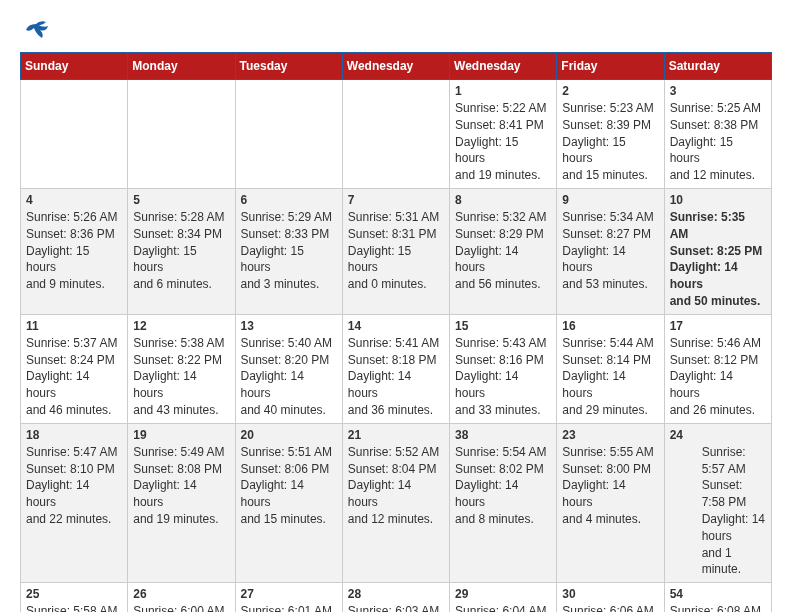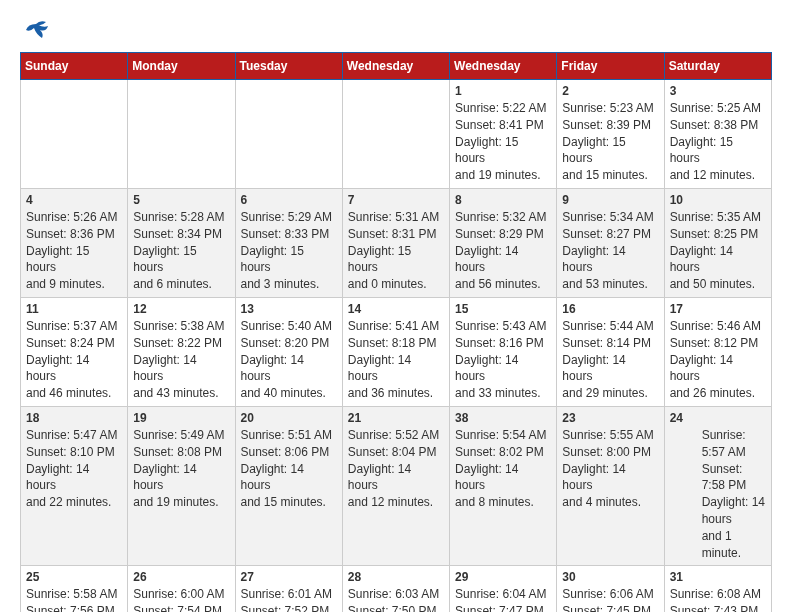--- a/index.html
+++ b/index.html
@@ -181,21 +181,21 @@
         </td>
         <td>
           <span class="day-num">9</span>
           <div class="day-info" style="white-space: pre-line;">Sunrise: 5:34 AM
 Sunset: 8:27 PM
 Daylight: 14 hours
 and 53 minutes.</div>
         </td>
         <td>
           <span class="day-num">10</span>
-          <div class="day-info" style="white-space: pre-line;">Sunrise: 5:35 AM
+          <div class="day-info" style="white-space: pre-line; font-weight: bold;">Sunrise: 5:35 AM
 Sunset: 8:25 PM
 Daylight: 14 hours
 and 50 minutes.</div>
         </td>
       </tr>
       <tr>
         <td>
           <span class="day-num">11</span>
           <div class="day-info" style="white-space: pre-line;">Sunrise: 5:37 AM
 Sunset: 8:24 PM
@@ -333,21 +333,21 @@
 and 43 minutes.</div>
         </td>
         <td>
           <span class="day-num">30</span>
           <div class="day-info" style="white-space: pre-line;">Sunrise: 6:06 AM
 Sunset: 7:45 PM
 Daylight: 13 hours
 and 39 minutes.</div>
         </td>
         <td>
-          <span class="day-num">31</span>
+          <span class="day-num">54</span>
           <div class="day-info" style="white-space: pre-line;">Sunrise: 6:08 AM
 Sunset: 7:43 PM
 Daylight: 13 hours
 and 35 minutes.</div>
         </td>
       </tr>
     </tbody>
 </table>
 
 </body></html>

